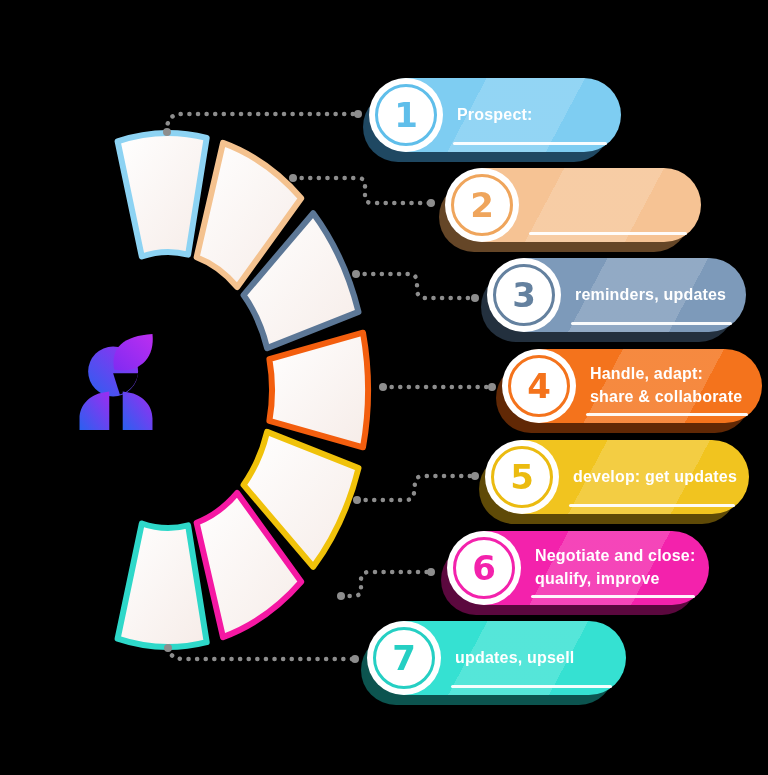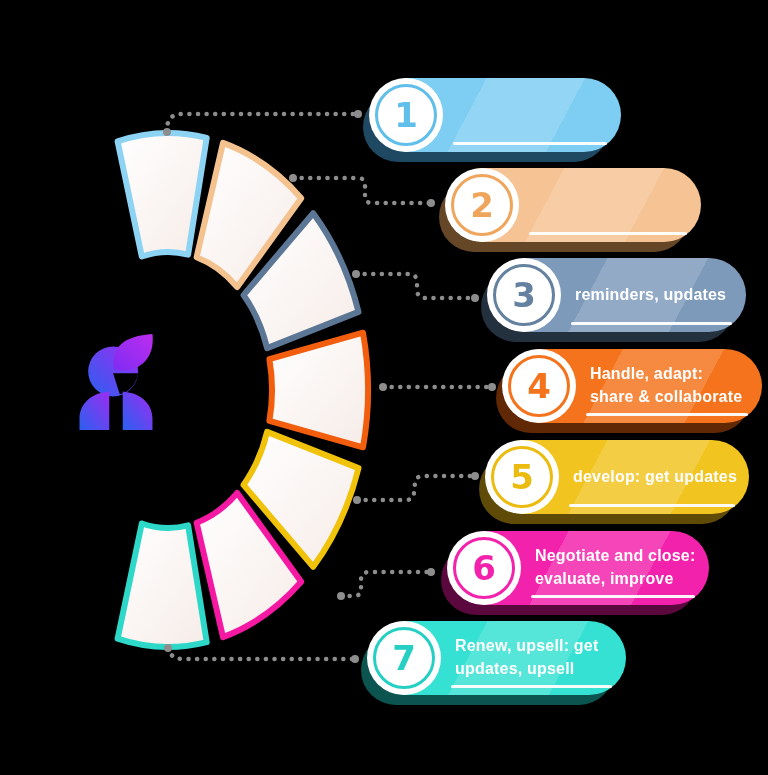--- a/index.html
+++ b/index.html
@@ -92,20 +92,21 @@
     <path fill="url(#logoGrad)" d="M12,100 L12,88 C12,74 23,63 37,61 L43,60 L43,100 Z"></path>
     <path fill="url(#logoGrad)" d="M57,100 L57,60 L63,61 C77,63 88,74 88,88 L88,100 Z"></path>
   </svg>
 
   <div class="pill p1" style="background: rgb(126, 205, 242); box-shadow: rgba(61, 143, 196, 0.5) -10px 12px 0px -2px;">
     <div class="sheen"></div>
     <div class="badge" style="border-color: rgb(95, 190, 234);">
       <span class="num" style="color: rgb(95, 190, 234);">1</span>
     </div>
     <div class="txt">
+      <span>Prospect:</span>
     </div>
     <div class="underline"></div>
   </div>
 
   <div class="pill p2" style="background: rgb(246, 195, 148); box-shadow: rgba(201, 139, 78, 0.5) -10px 12px 0px -2px;">
     <div class="sheen"></div>
     <div class="badge" style="border-color: rgb(239, 165, 92);">
       <span class="num" style="color: rgb(239, 165, 92);">2</span>
     </div>
     <div class="underline"></div>
@@ -145,30 +146,29 @@
     <div class="underline"></div>
   </div>
 
   <div class="pill p6" style="background: rgb(243, 34, 172); box-shadow: rgba(181, 15, 123, 0.5) -10px 12px 0px -2px;">
     <div class="sheen"></div>
     <div class="badge" style="border-color: rgb(243, 34, 172);">
       <span class="num" style="color: rgb(243, 34, 172);">6</span>
     </div>
     <div class="txt">
       <span>Negotiate and close:</span>
-      <span>evaluate, improve</span>
+      <span>qualify, improve</span>
     </div>
     <div class="underline"></div>
   </div>
 
   <div class="pill p7" style="background: rgb(53, 225, 210); box-shadow: rgba(24, 168, 157, 0.5) -10px 12px 0px -2px;">
     <div class="sheen"></div>
     <div class="badge" style="border-color: rgb(37, 207, 195);">
       <span class="num" style="color: rgb(37, 207, 195);">7</span>
     </div>
     <div class="txt">
-      <span>Renew, upsell: get</span>
       <span>updates, upsell</span>
     </div>
     <div class="underline"></div>
   </div>
 
 </div>
 
 </body></html>

